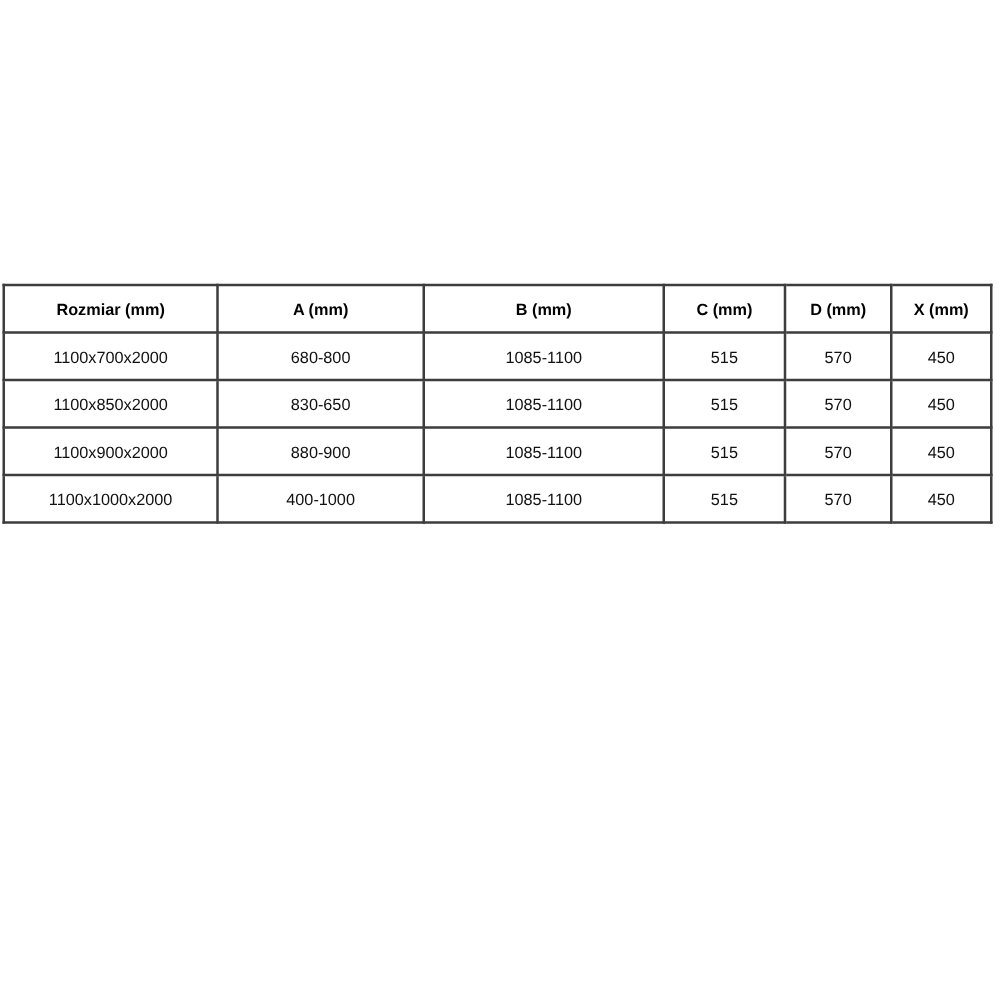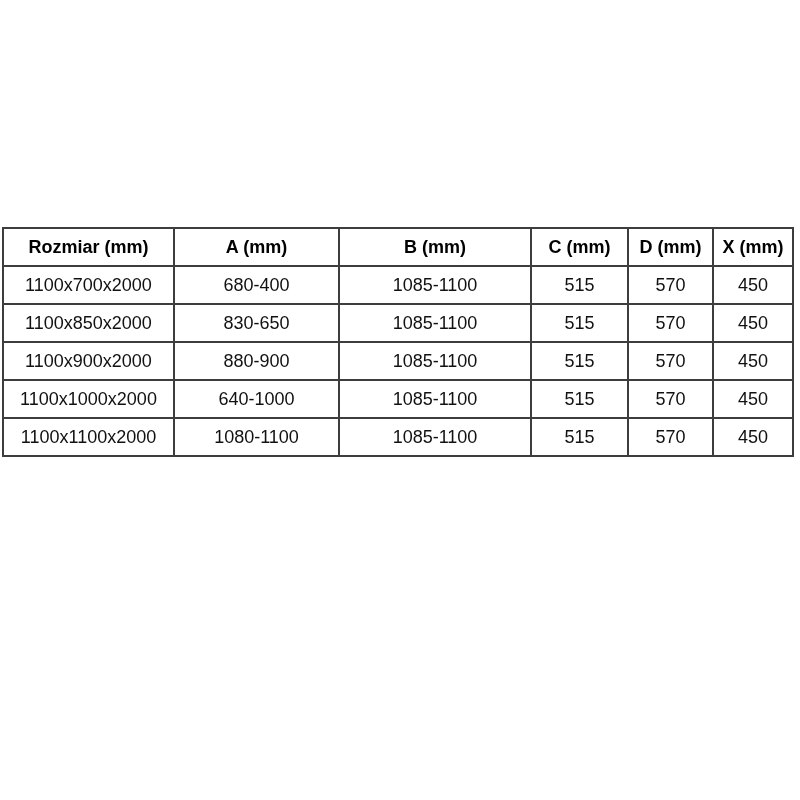--- a/index.html
+++ b/index.html
@@ -23,21 +23,21 @@
     border-collapse: collapse;
     table-layout: fixed;
   }
   table.spec-table th,
   table.spec-table td {
     border: 2px solid #3d3d3d;
     height: 36px;
     padding: 0;
     text-align: center;
     vertical-align: middle;
-    font-size: 18px;
+    font-size: 13px;
     color: #111111;
     background: #ffffff;
     white-space: nowrap;
     overflow: hidden;
   }
   table.spec-table th {
     font-weight: bold;
     color: #000000;
   }
 </style>
@@ -60,21 +60,21 @@
           <th>A (mm)</th>
           <th>B (mm)</th>
           <th>C (mm)</th>
           <th>D (mm)</th>
           <th>X (mm)</th>
         </tr>
     </thead>
     <tbody>
         <tr>
           <td>1100x700x2000</td>
-          <td>680-400</td>
+          <td>680-800</td>
           <td>1085-1100</td>
           <td>515</td>
           <td>570</td>
           <td>450</td>
         </tr>
         <tr>
           <td>1100x850x2000</td>
           <td>830-650</td>
           <td>1085-1100</td>
           <td>515</td>
@@ -84,29 +84,21 @@
         <tr>
           <td>1100x900x2000</td>
           <td>880-900</td>
           <td>1085-1100</td>
           <td>515</td>
           <td>570</td>
           <td>450</td>
         </tr>
         <tr>
           <td>1100x1000x2000</td>
-          <td>640-1000</td>
-          <td>1085-1100</td>
-          <td>515</td>
-          <td>570</td>
-          <td>450</td>
-        </tr>
-        <tr>
-          <td>1100x1100x2000</td>
-          <td>1080-1100</td>
+          <td>400-1000</td>
           <td>1085-1100</td>
           <td>515</td>
           <td>570</td>
           <td>450</td>
         </tr>
       </tbody>
   </table>
 </div>
 
 </body></html>

